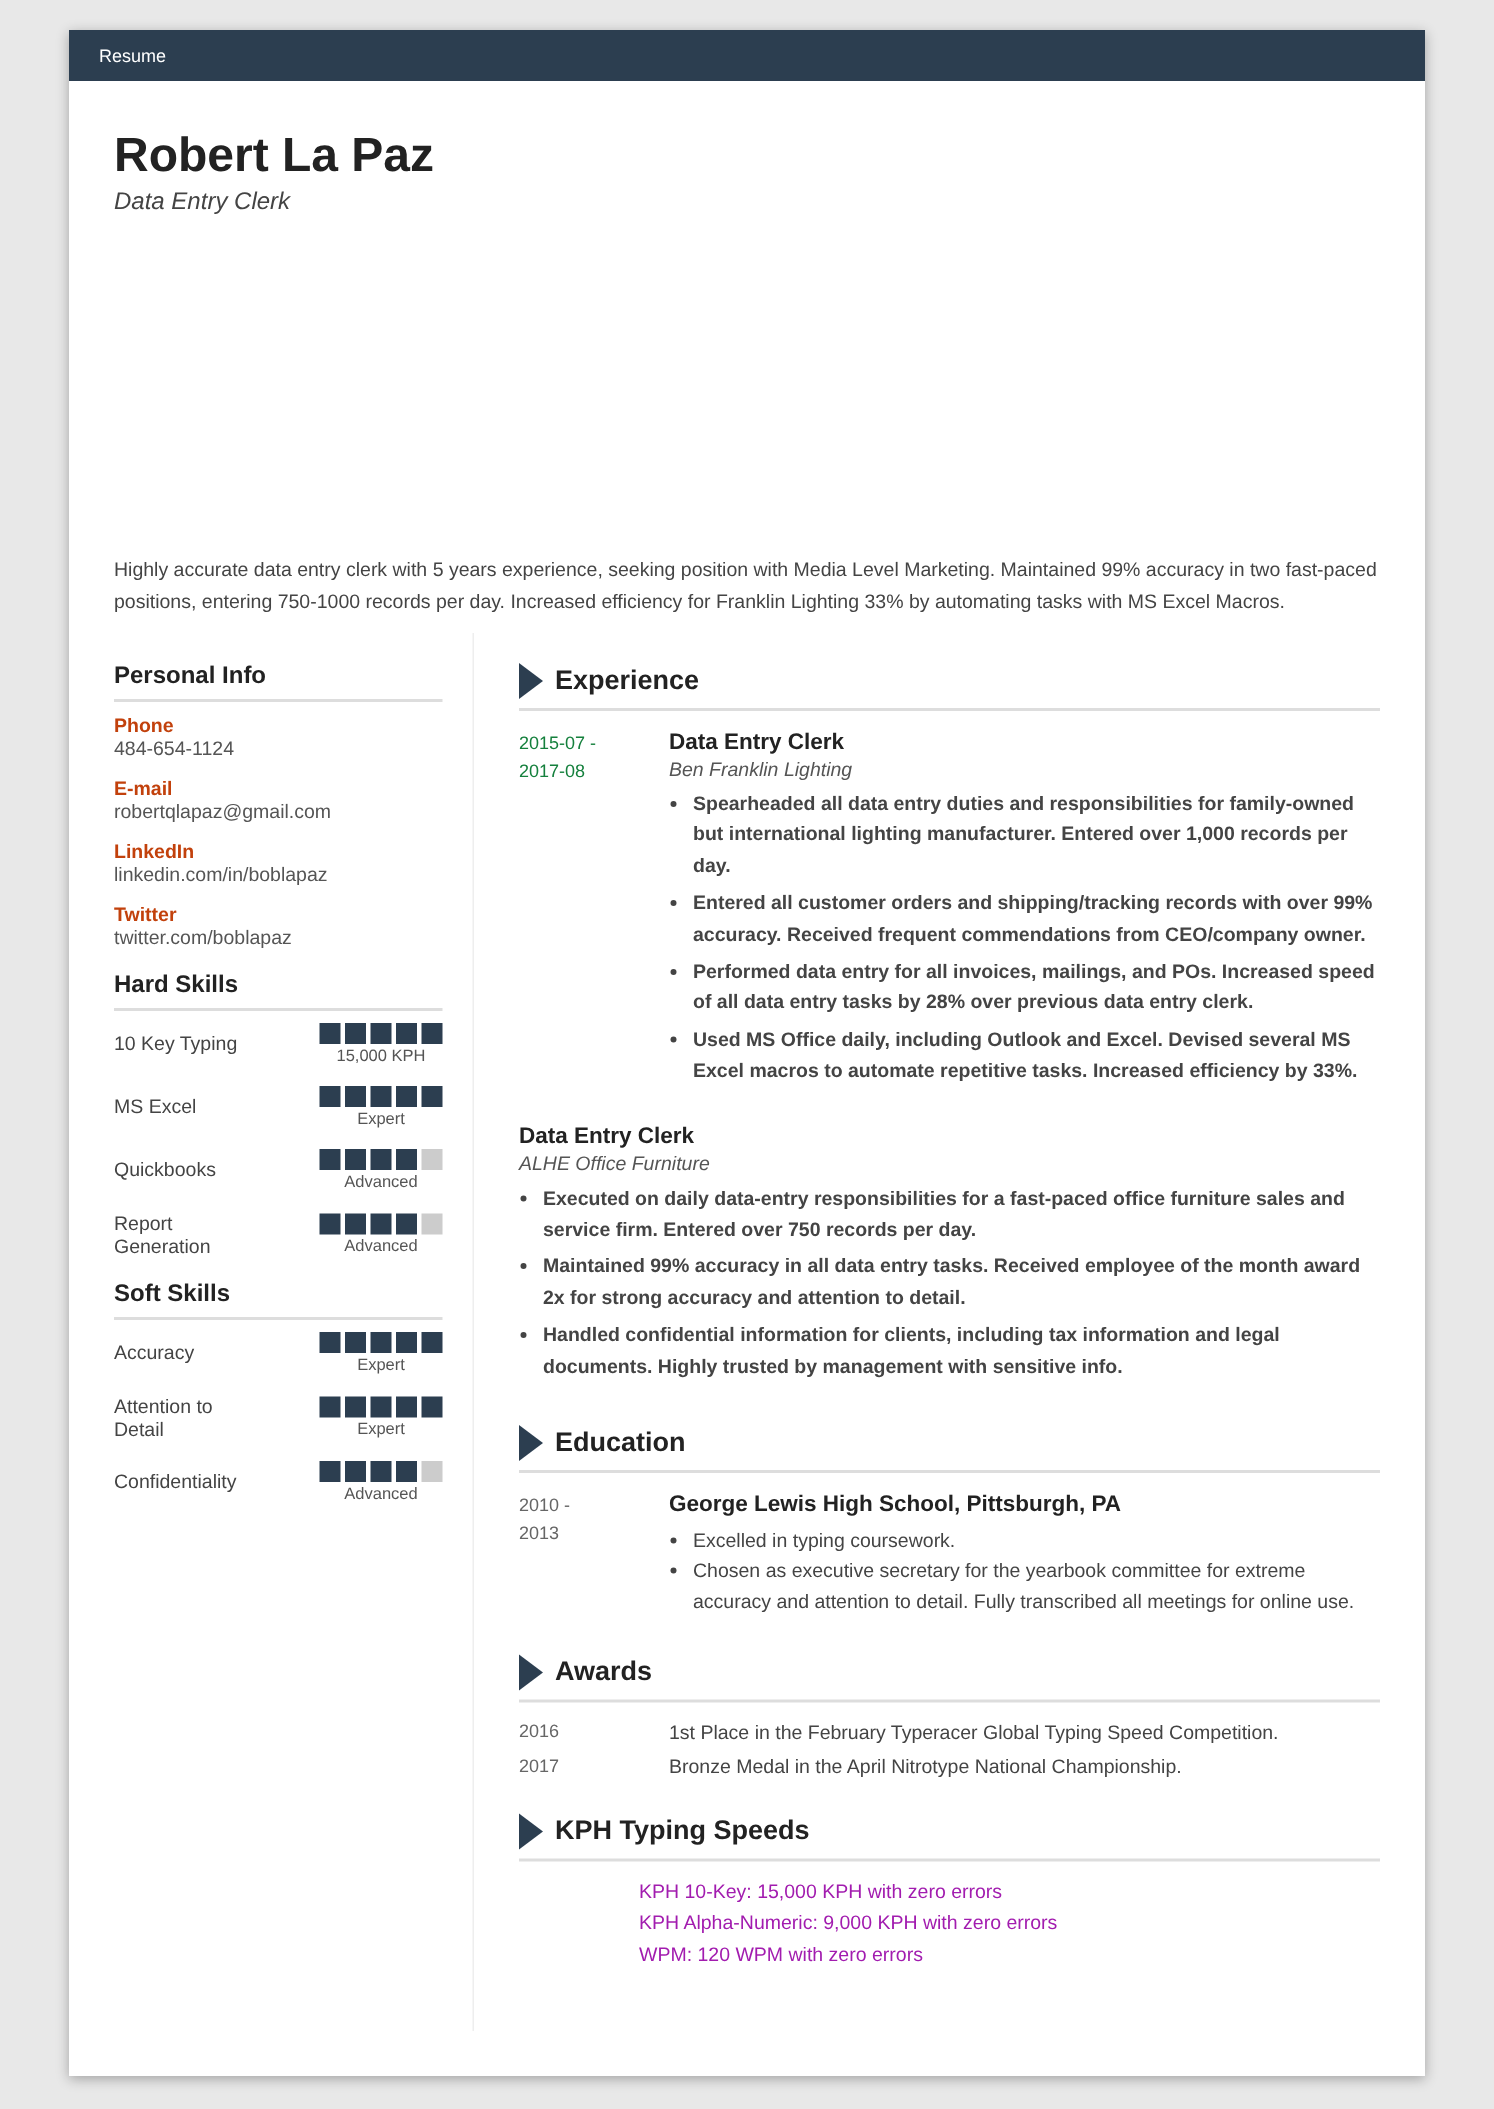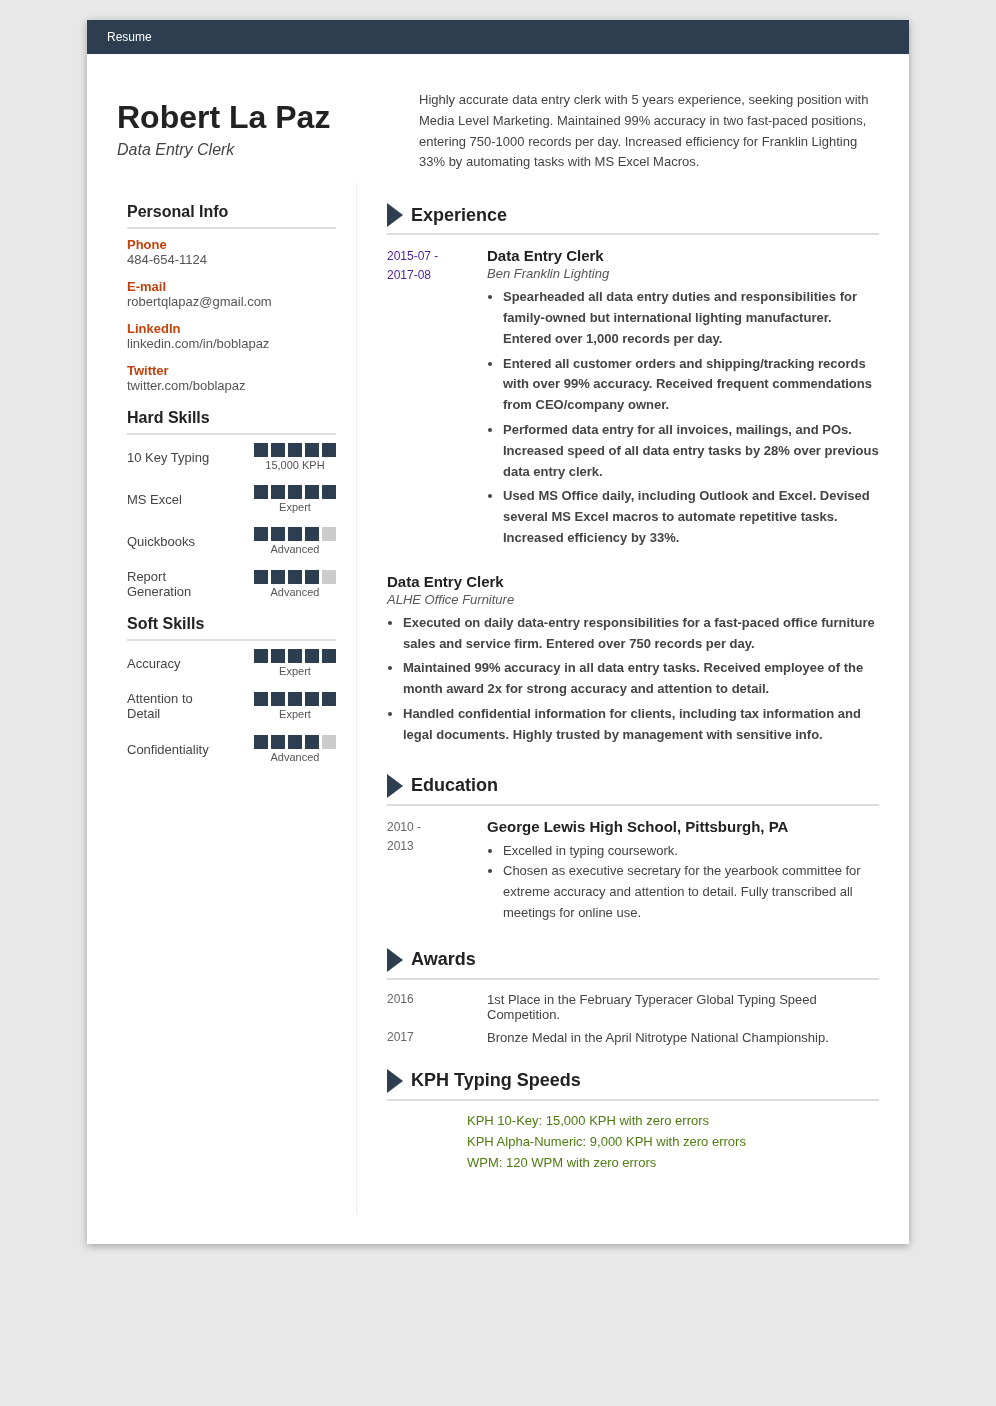--- a/index.html
+++ b/index.html
@@ -5,36 +5,37 @@
     * { box-sizing: border-box; margin: 0; padding: 0; }
     body {
       font-family: Arial, sans-serif;
       font-size: 13px;
       background: #e8e8e8;
       display: flex;
       justify-content: center;
       padding: 20px 0;
     }
     .page {
-      width: 822px;
+      width: 904px;
       background: #fff;
       box-shadow: 0 2px 8px rgba(0,0,0,0.3);
     }
     .header-bar {
       background: #2c3e50;
       color: #fff;
       padding: 10px 20px;
       font-size: 12px;
     }
     .name-section {
       padding: 30px 30px 10px 30px;
       display: flex;
-      align-items: center;
-      gap: 42px;
+      align-items: flex-start;
+      gap: 20px;
       border-bottom: none;
+      flex-direction: column;
     }
     .name-left {
       flex: 0 0 260px;
     }
     .name-left h1 {
       font-size: 32px;
       font-weight: bold;
       color: #222;
       line-height: 1.2;
     }
@@ -50,21 +51,21 @@
       color: #444;
       line-height: 1.6;
       padding-top: 6px;
     }
     .main-content {
       display: flex;
       padding: 0 0 30px 0;
     }
     .left-col {
       width: 270px;
-      padding: 20px 20px 20px 40px;
+      padding: 20px 20px 20px 30px;
       border-right: 1px solid #eee;
     }
     .right-col {
       flex: 1;
       padding: 20px 30px 20px 30px;
     }
     .section-title {
       font-size: 16px;
       font-weight: bold;
       color: #222;
@@ -137,21 +138,21 @@
       font-size: 11px;
       color: #555;
     }
     .exp-entry {
       display: flex;
       gap: 20px;
       margin-bottom: 20px;
     }
     .exp-dates {
       font-size: 12px;
-      color: #4c1d95;
+      color: #15803d;
       min-width: 80px;
       line-height: 1.6;
     }
     .exp-detail h3 {
       font-size: 15px;
       font-weight: bold;
       color: #222;
       margin-bottom: 2px;
     }
     .exp-detail .company {
@@ -202,21 +203,21 @@
       font-size: 12px;
       color: #666;
       min-width: 80px;
     }
     .award-text {
       font-size: 13px;
       color: #444;
     }
     .kph-entry {
       font-size: 13px;
-      color: #4d7c0f;
+      color: #a21caf;
       margin-bottom: 6px;
       padding-left: 80px;
     }
     .right-section {
       margin-bottom: 24px;
     }
   </style>
 </head>
 <body>
 

